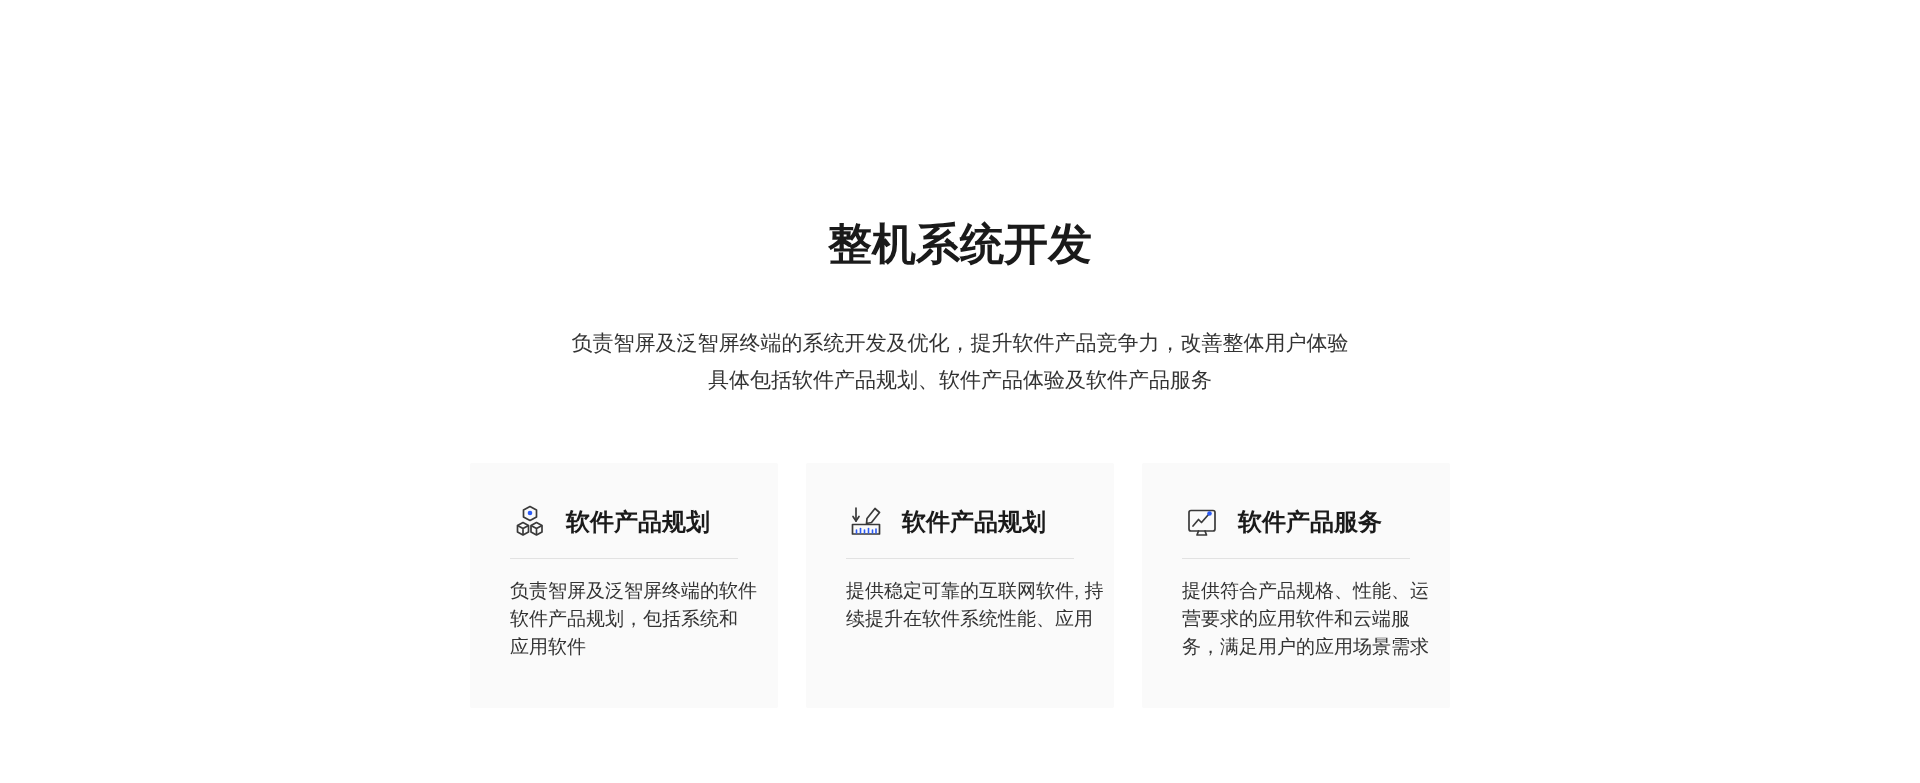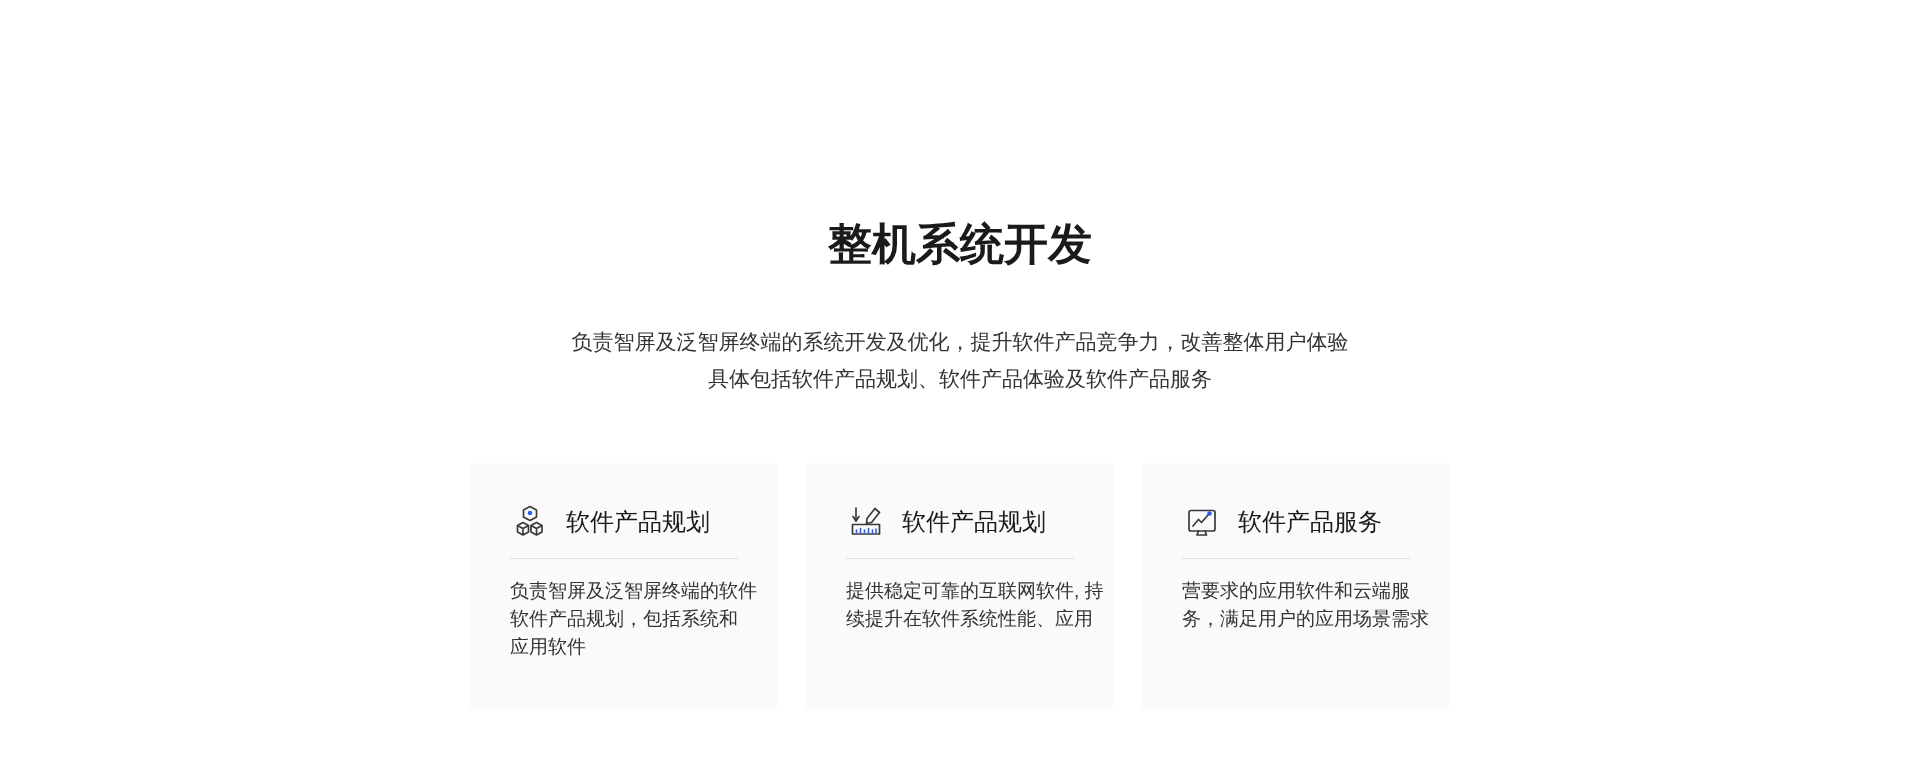--- a/index.html
+++ b/index.html
@@ -19,21 +19,20 @@
     font-weight: 700;
     color: var(--heading, #1a1a1a);
   }
   .hero-subtitle {
     margin-top: 52px;
     text-align: center;
     font-size: 21px;
     line-height: 37px;
     font-weight: 400;
     color: var(--body-text, #333333);
-    font-family: Liberation Serif, serif;
   }
 
   .cards {
     margin-top: 65px;
     display: flex;
     justify-content: center;
     gap: 28px;
   }
   .card {
     width: 308px;
@@ -44,21 +43,21 @@
   }
   .card-header {
     display: flex;
     align-items: center;
     gap: 16px;
     height: 40px;
   }
   .icon, .icon svg { width: 40px; height: 40px; display: block; flex: 0 0 40px; }
   .card-title {
     font-size: 24px;
-    font-weight: 400;
+    font-weight: 700;
     color: var(--heading, #1a1a1a);
     white-space: nowrap;
   }
   .divider {
     height: 1px;
     margin-top: 16px;
     background: var(--divider, #e2e2e2);
   }
   .card-desc {
     margin-top: 18px;
@@ -138,19 +137,20 @@
             <rect x="7" y="8.5" width="26" height="20.5" rx="2"></rect>
             <path d="M16.5 29 L15 33 H24.5 L23 29"></path>
             <path d="M11 24 L16.5 17.5 L19.5 20.5 L26.5 12.5"></path>
             <circle cx="27.5" cy="11.5" r="2.3" fill="var(--accent,#2b5bf7)" stroke="none"></circle>
           </svg>
         </span>
         <h3 class="card-title">软件产品服务</h3>
       </div>
       <div class="divider"></div>
       <p class="card-desc">
+        <span class="desc-line">提供符合产品规格、性能、运</span>
         <span class="desc-line">营要求的应用软件和云端服</span>
         <span class="desc-line">务，满足用户的应用场景需求</span>
       </p>
     </article>
 
   </div>
 </main>
 
 </body></html>

